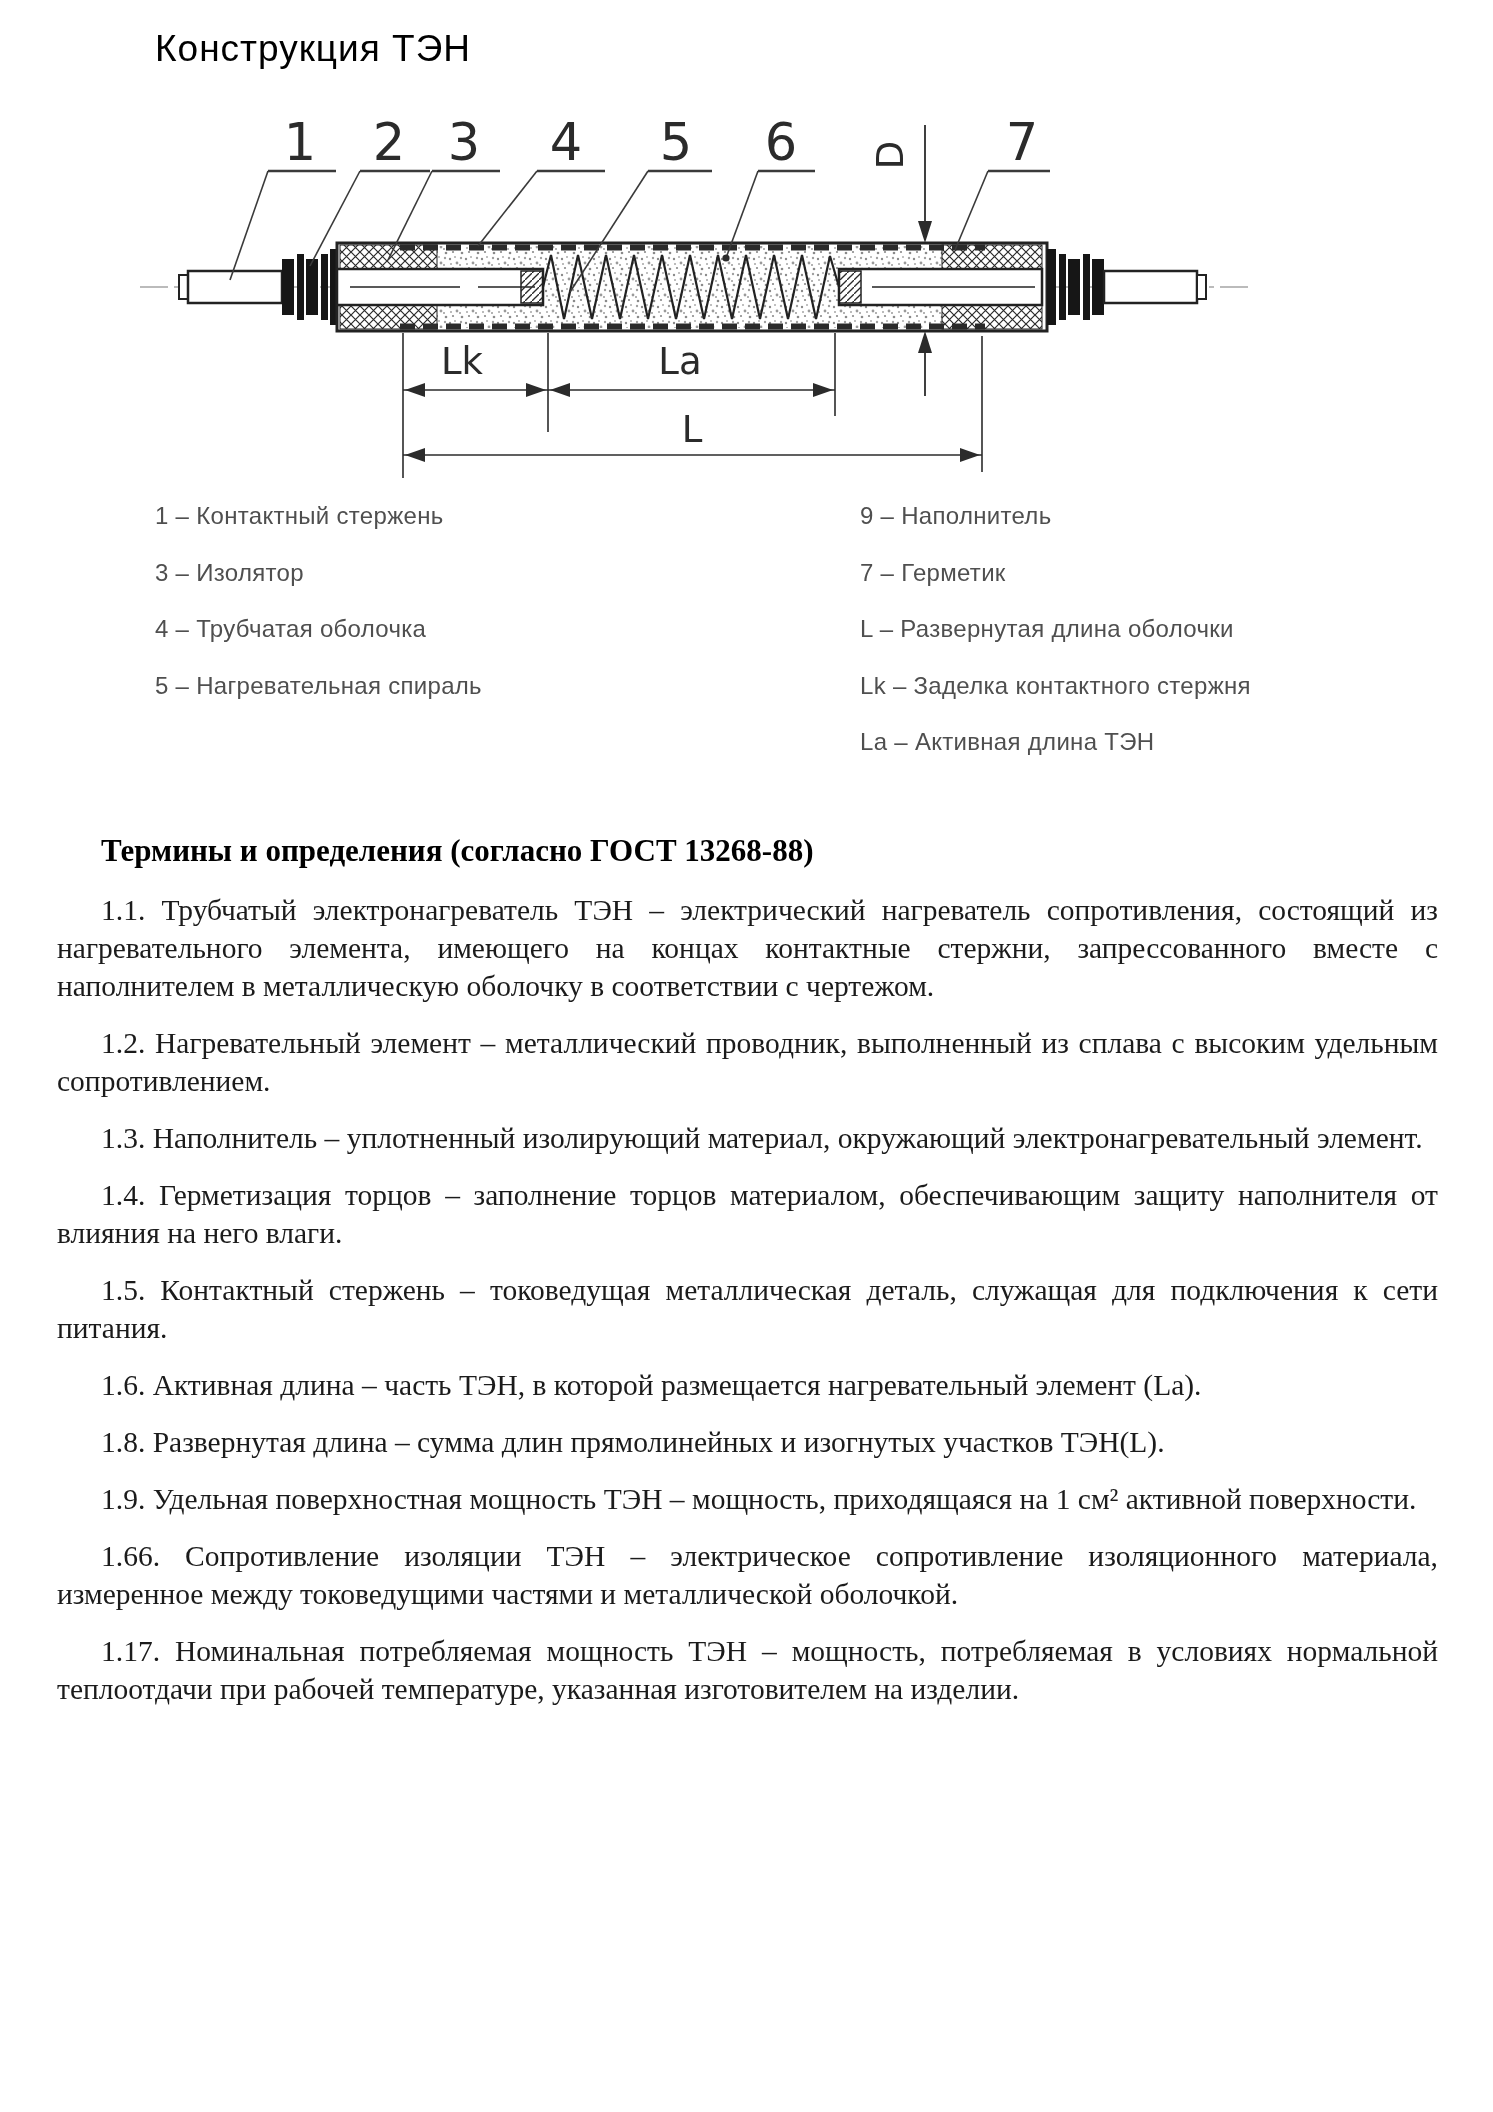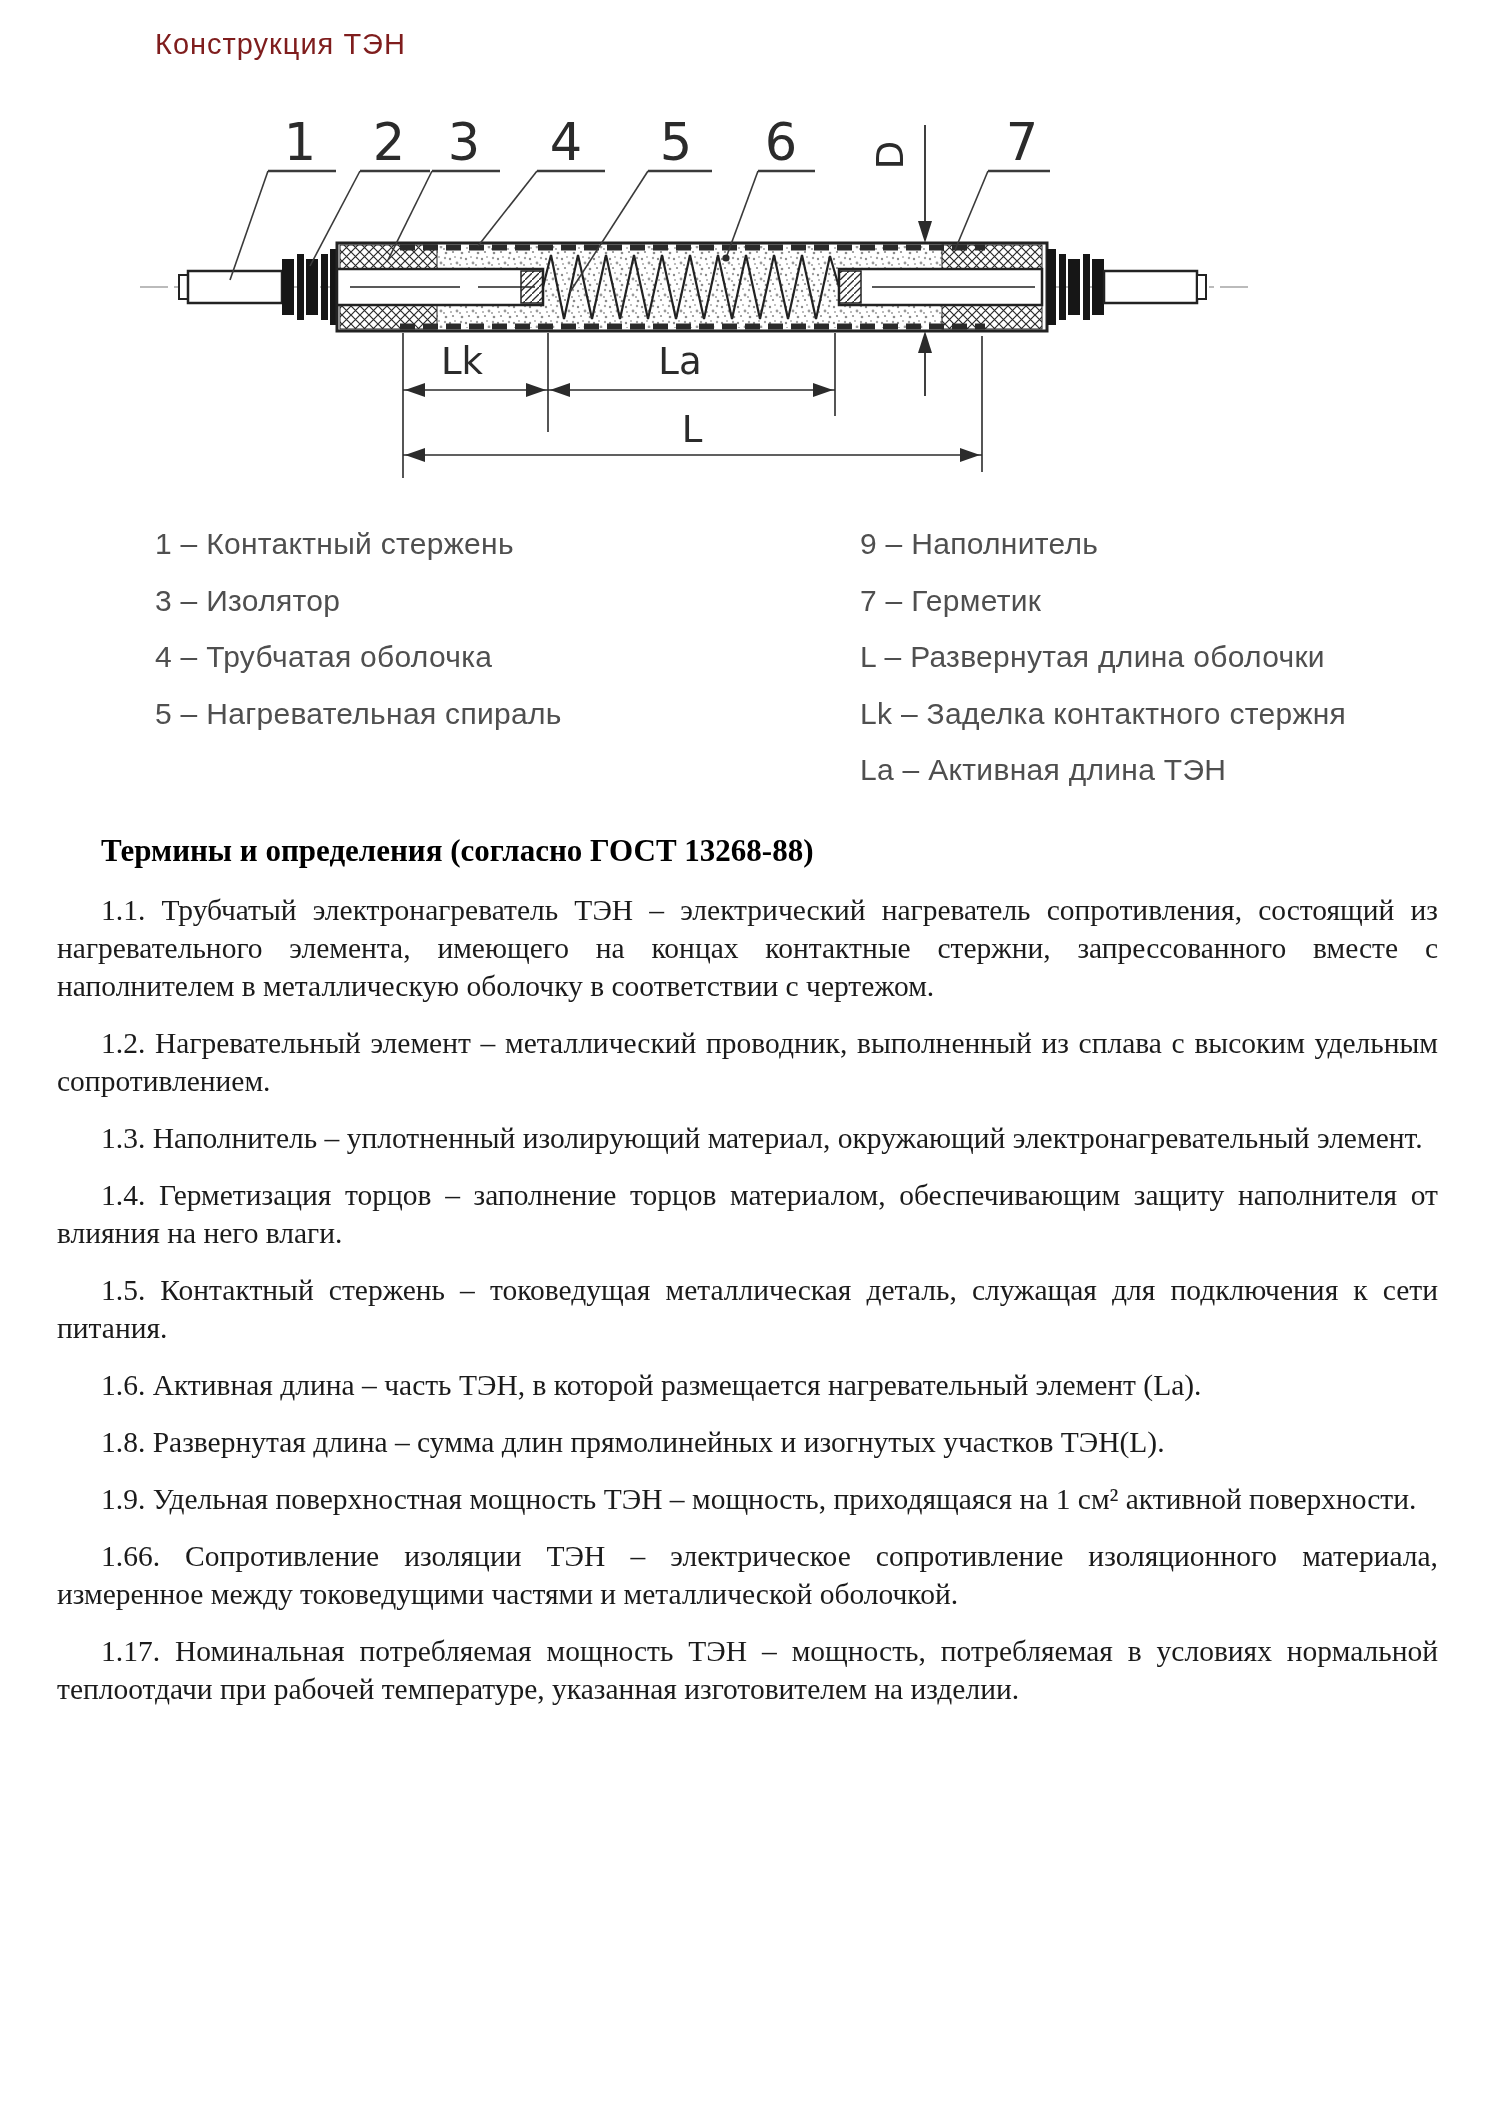--- a/index.html
+++ b/index.html
@@ -7,26 +7,26 @@
     position:relative;
     width:1493px;height:2112px;
     background:#ffffff;
     font-family:"Liberation Serif", serif;
     overflow:hidden;
     margin:0 auto;
   }
   .doc-title{
     position:absolute;left:155px;top:28px;
     font-family:"Liberation Sans", sans-serif;
-    font-size:29px;color:#7f1d1d;letter-spacing:1px;
+    font-size:37px;color:#000000;letter-spacing:1px;
   }
   svg.diagram{position:absolute;left:0;top:0;}
-  .legend{position:absolute;top:527px;
+  .legend{position:absolute;top:502px;
     font-family:"Liberation Sans", sans-serif;
-    font-size:30px;color:#4f4f4f;letter-spacing:0.3px;}
+    font-size:24px;color:#4f4f4f;letter-spacing:0.3px;}
   .legend .row{height:56.5px;white-space:nowrap;}
   .legend-left{left:155px;}
   .legend-right{left:860px;}
   .terms{
     position:absolute;left:57px;top:832px;width:1381px;
     font-size:29.5px;color:#1b1b1b;line-height:38px;
   }
   .terms h2{
     font-size:31px;margin:0 0 21px 0;padding-left:44px;
     font-weight:bold;color:#000;

